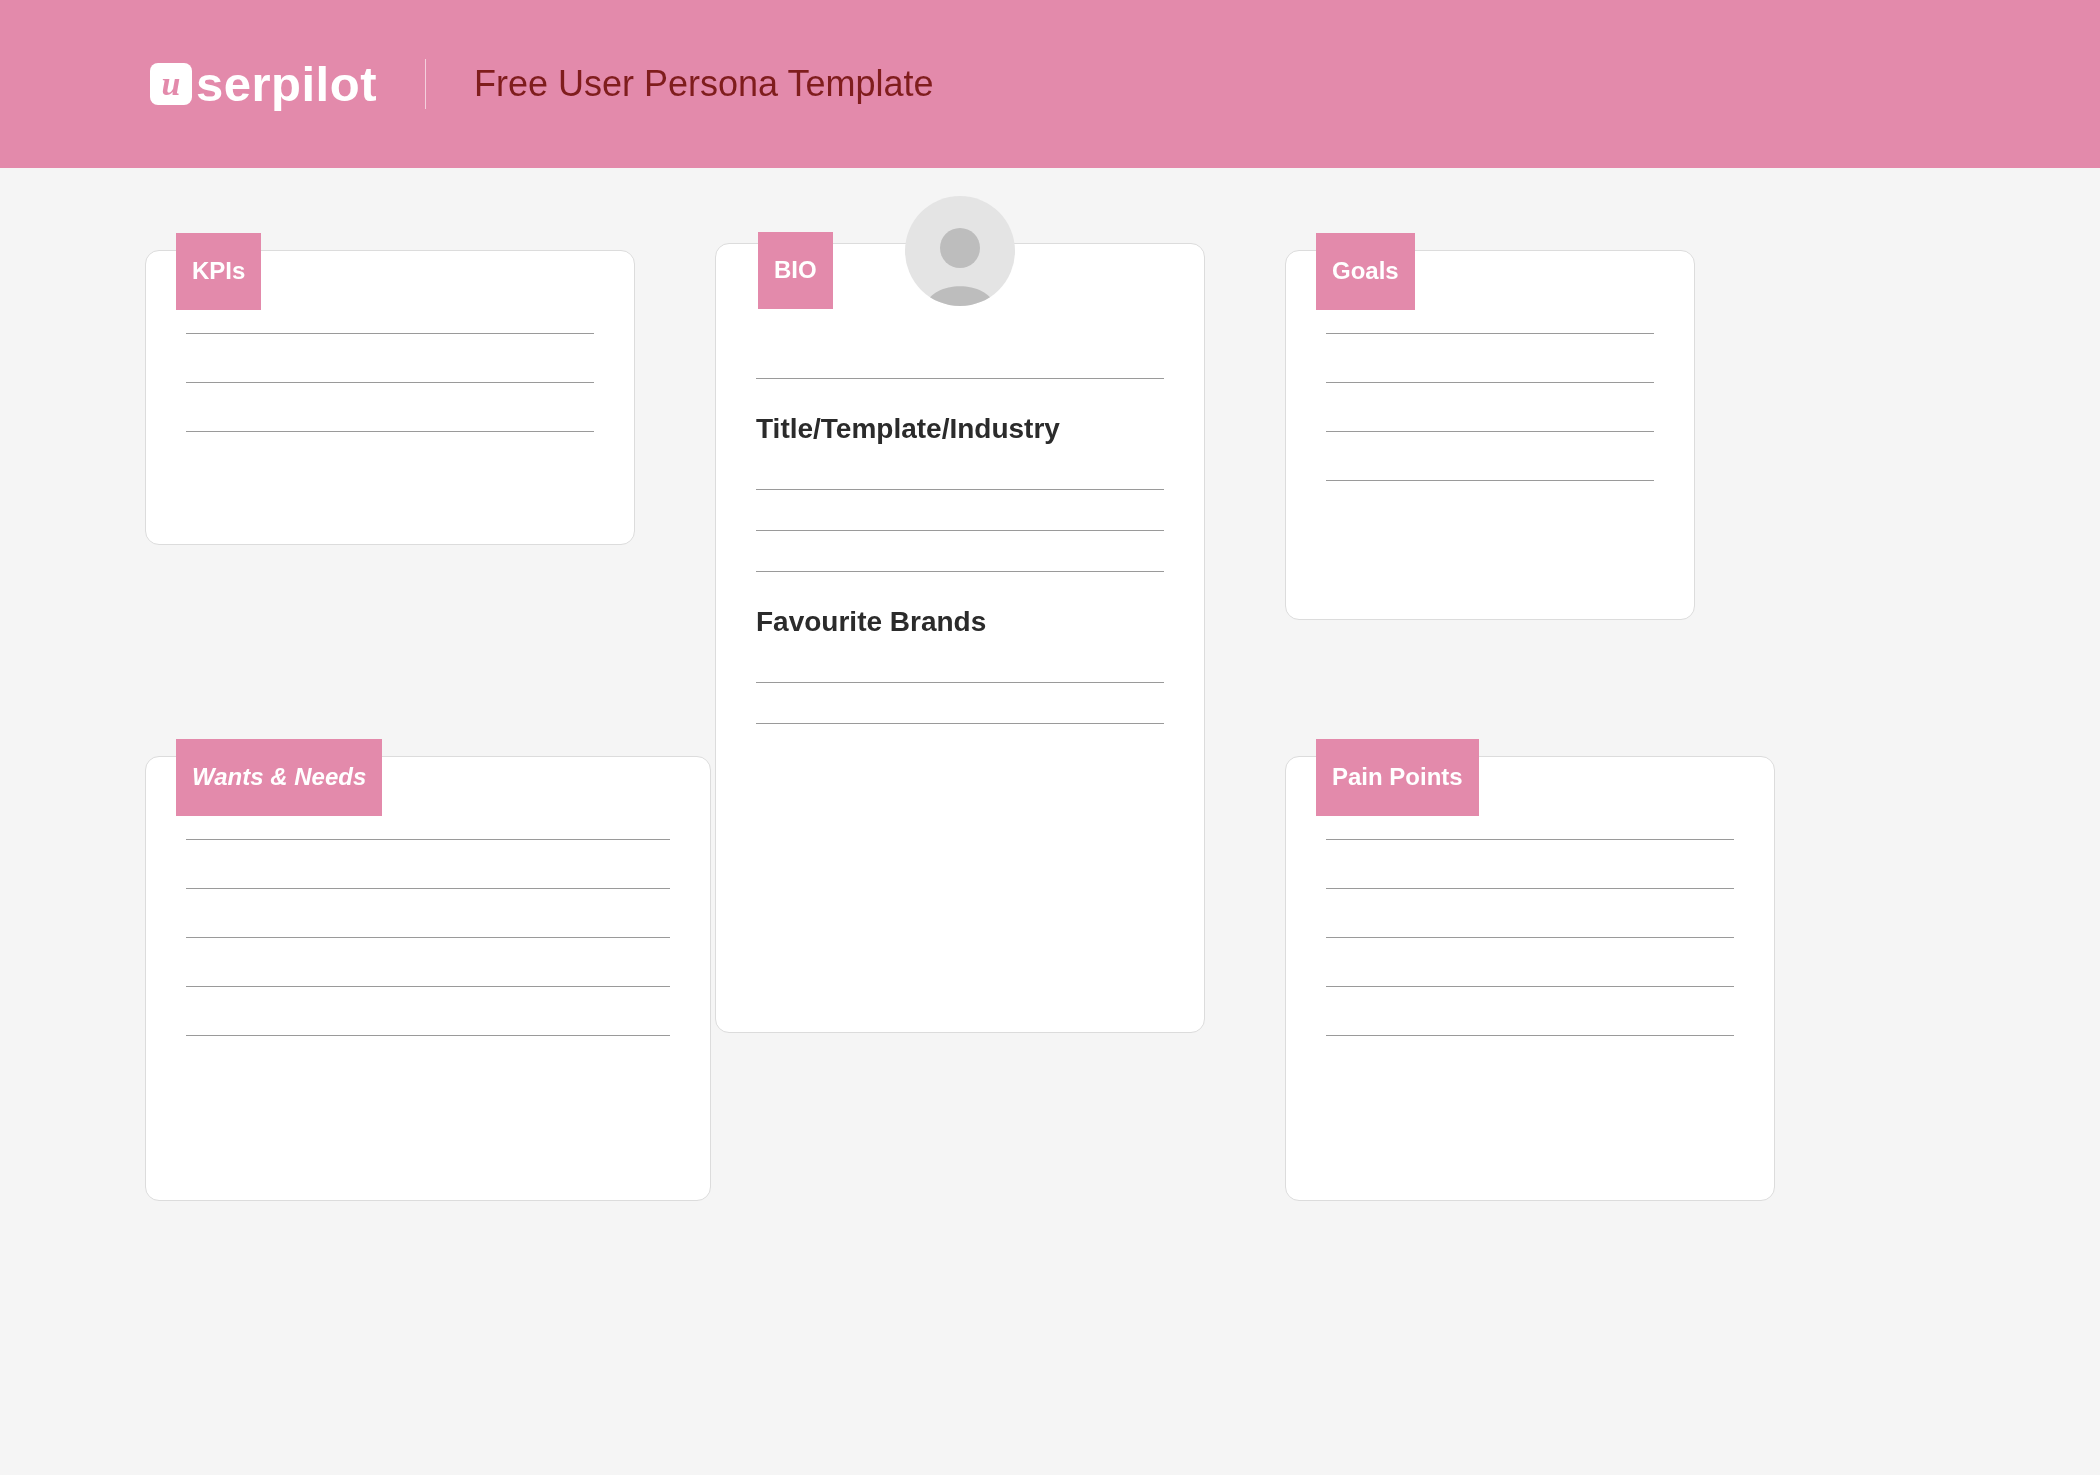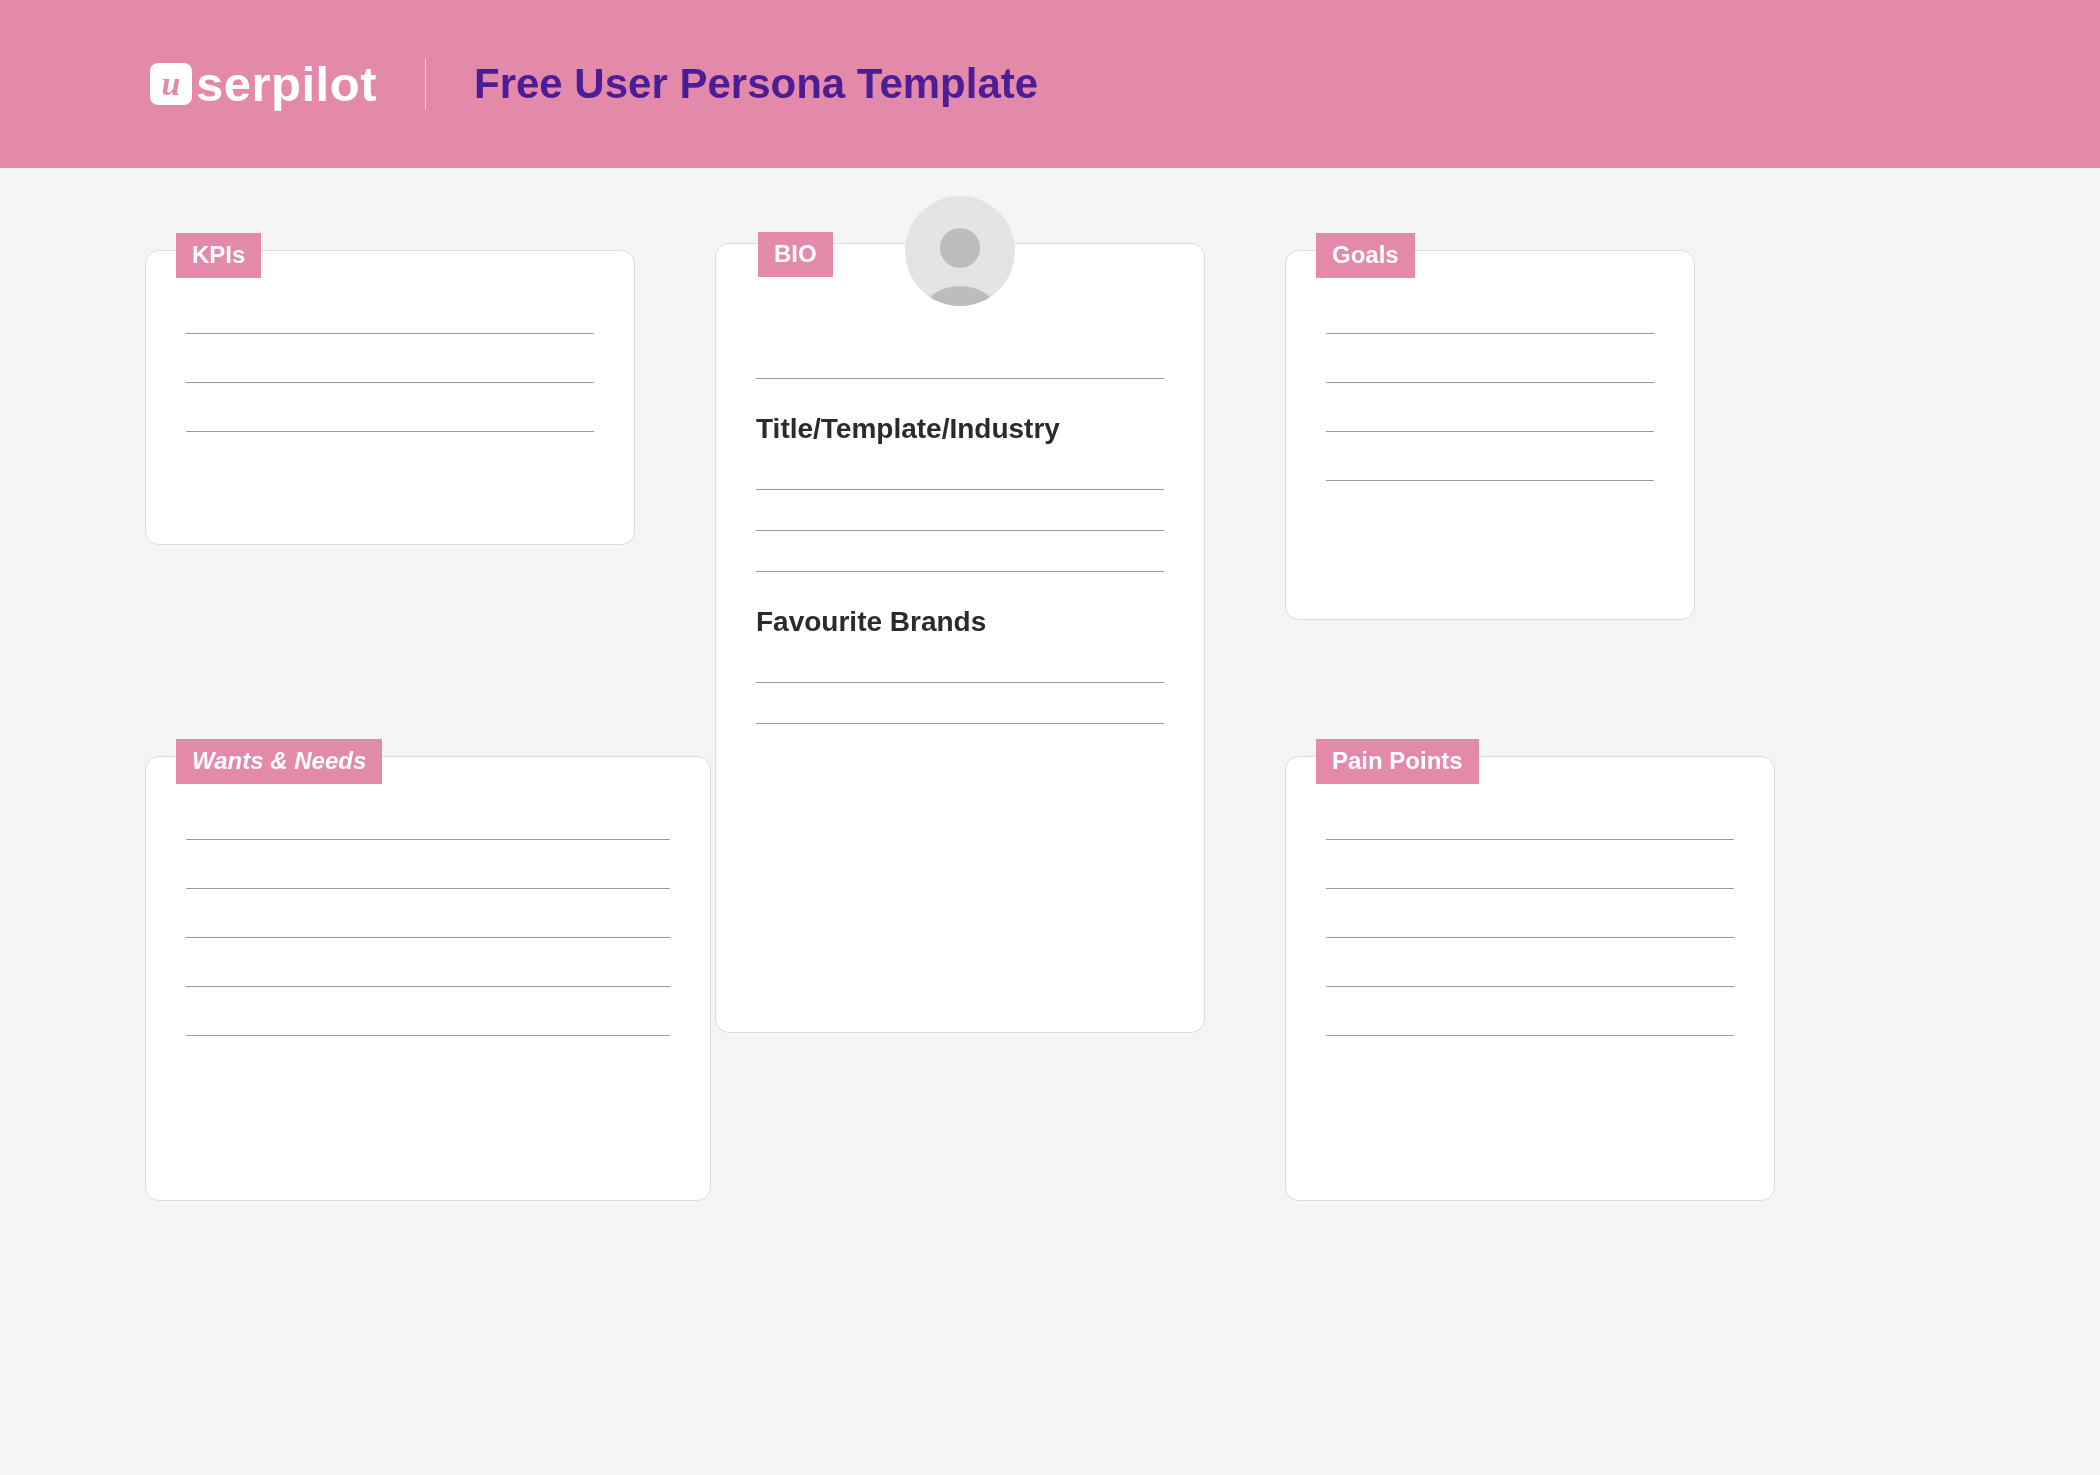--- a/index.html
+++ b/index.html
@@ -45,44 +45,44 @@
     font-weight: 600;
     letter-spacing: 0.5px;
   }
   .vdiv {
     width: 1px;
     height: 50px;
     background: rgba(255,255,255,0.6);
     margin: 0 48px;
   }
   .title {
-    color: #4c1d95;
-    font-size: 42px;
-    font-weight: 700;
+    color: #7f1d1d;
+    font-size: 36px;
+    font-weight: 400;
   }
   .canvas {
     position: relative;
     width: 100%;
     height: calc(100% - 168px);
   }
   .card {
     position: absolute;
     background: #fff;
     border: 1px solid #dcdcdc;
     border-radius: 14px;
     padding: 34px 40px 28px 40px;
   }
   .tag {
     position: absolute;
     top: -18px;
     background: #e38aab;
     color: #fff;
     font-size: 24px;
     font-weight: 600;
-    padding: 8px 16px;
+    padding: 24px 16px;
     line-height: 1.2;
   }
   .line {
     height: 1px;
     background: #9a9a9a;
     margin-top: 48px;
   }
   .line:first-child { margin-top: 18px; }
   .bio-card {
     padding-top: 90px;

